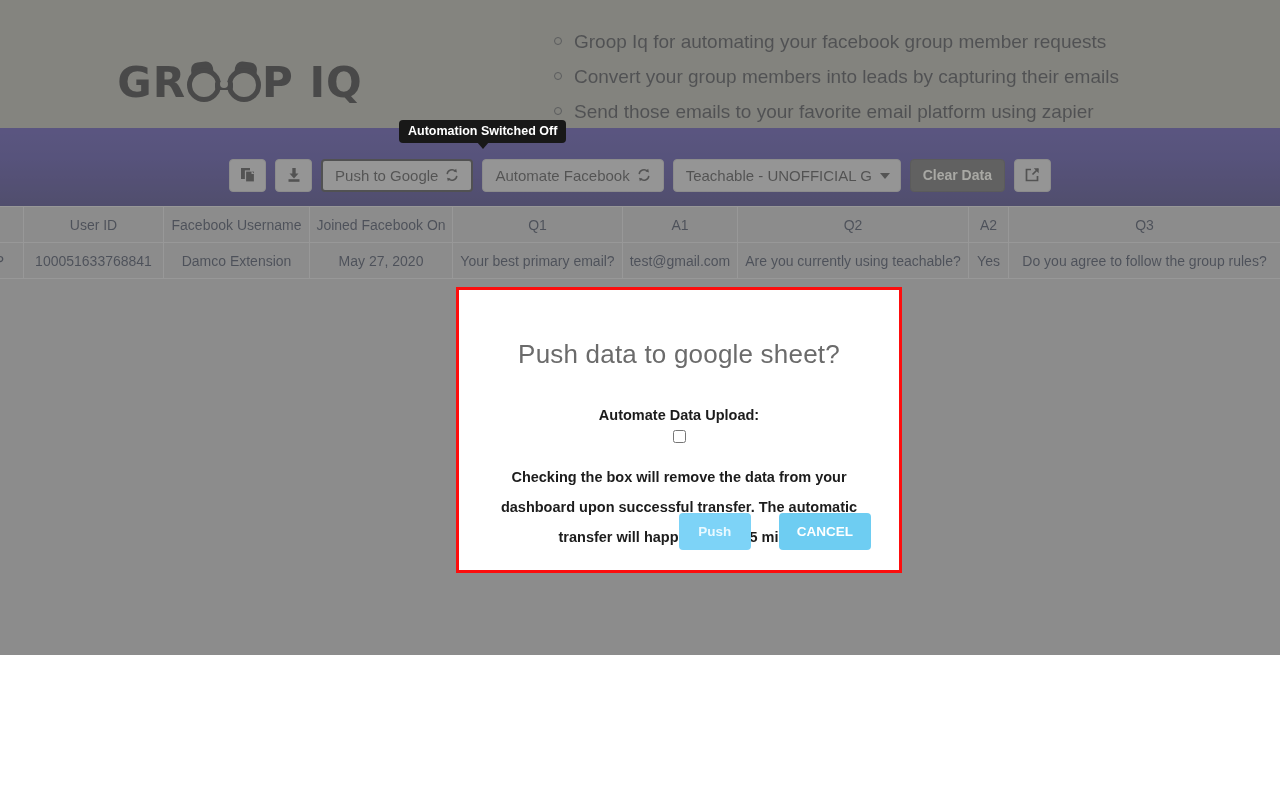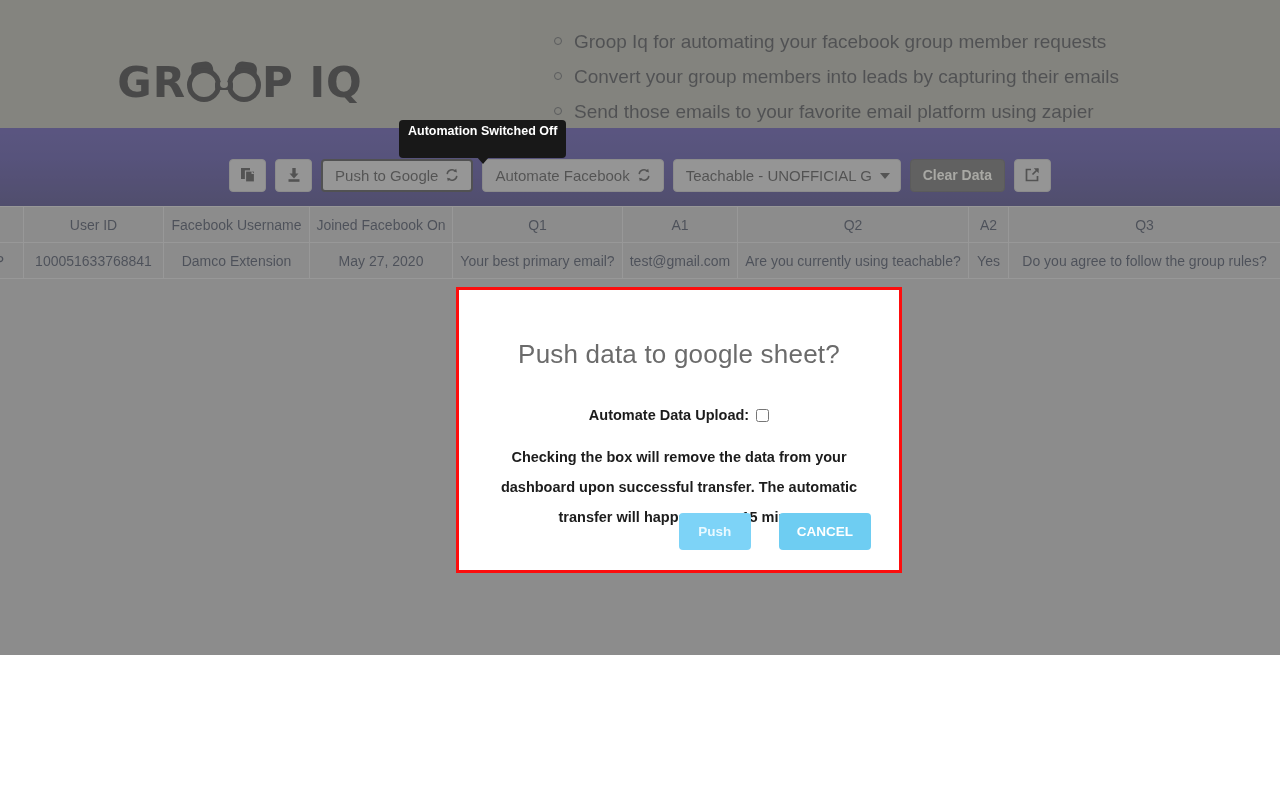--- a/index.html
+++ b/index.html
@@ -192,21 +192,21 @@
 
   
   .tooltip {
     position: absolute;
     left: 399px;
     top: 120px;
     background: #181818;
     color: #ffffff;
     font-size: 12.5px;
     font-weight: bold;
-    padding: 4px 9px 20px 9px;
+    padding: 4px 9px 5px 9px;
     border-radius: 4px;
     white-space: nowrap;
     z-index: 40;
   }
   .tooltip .tip-arrow {
     position: absolute;
     left: 50%;
     bottom: -6px;
     margin-left: -6px;
     width: 0; height: 0;
@@ -272,20 +272,21 @@
   }
   .modal-check-row {
     margin-top: 37px;
     font-size: 14.5px;
     font-weight: bold;
     color: #1c1c1c;
     display: flex;
     align-items: center;
     justify-content: center;
     gap: 7px;
+    flex-direction: column;
   }
   .modal-check-row input[type=checkbox] {
     width: 13px; height: 13px;
     margin: 0;
     cursor: pointer;
   }
   .modal-desc {
     margin-top: 19px;
     font-size: 14.5px;
     font-weight: bold;

